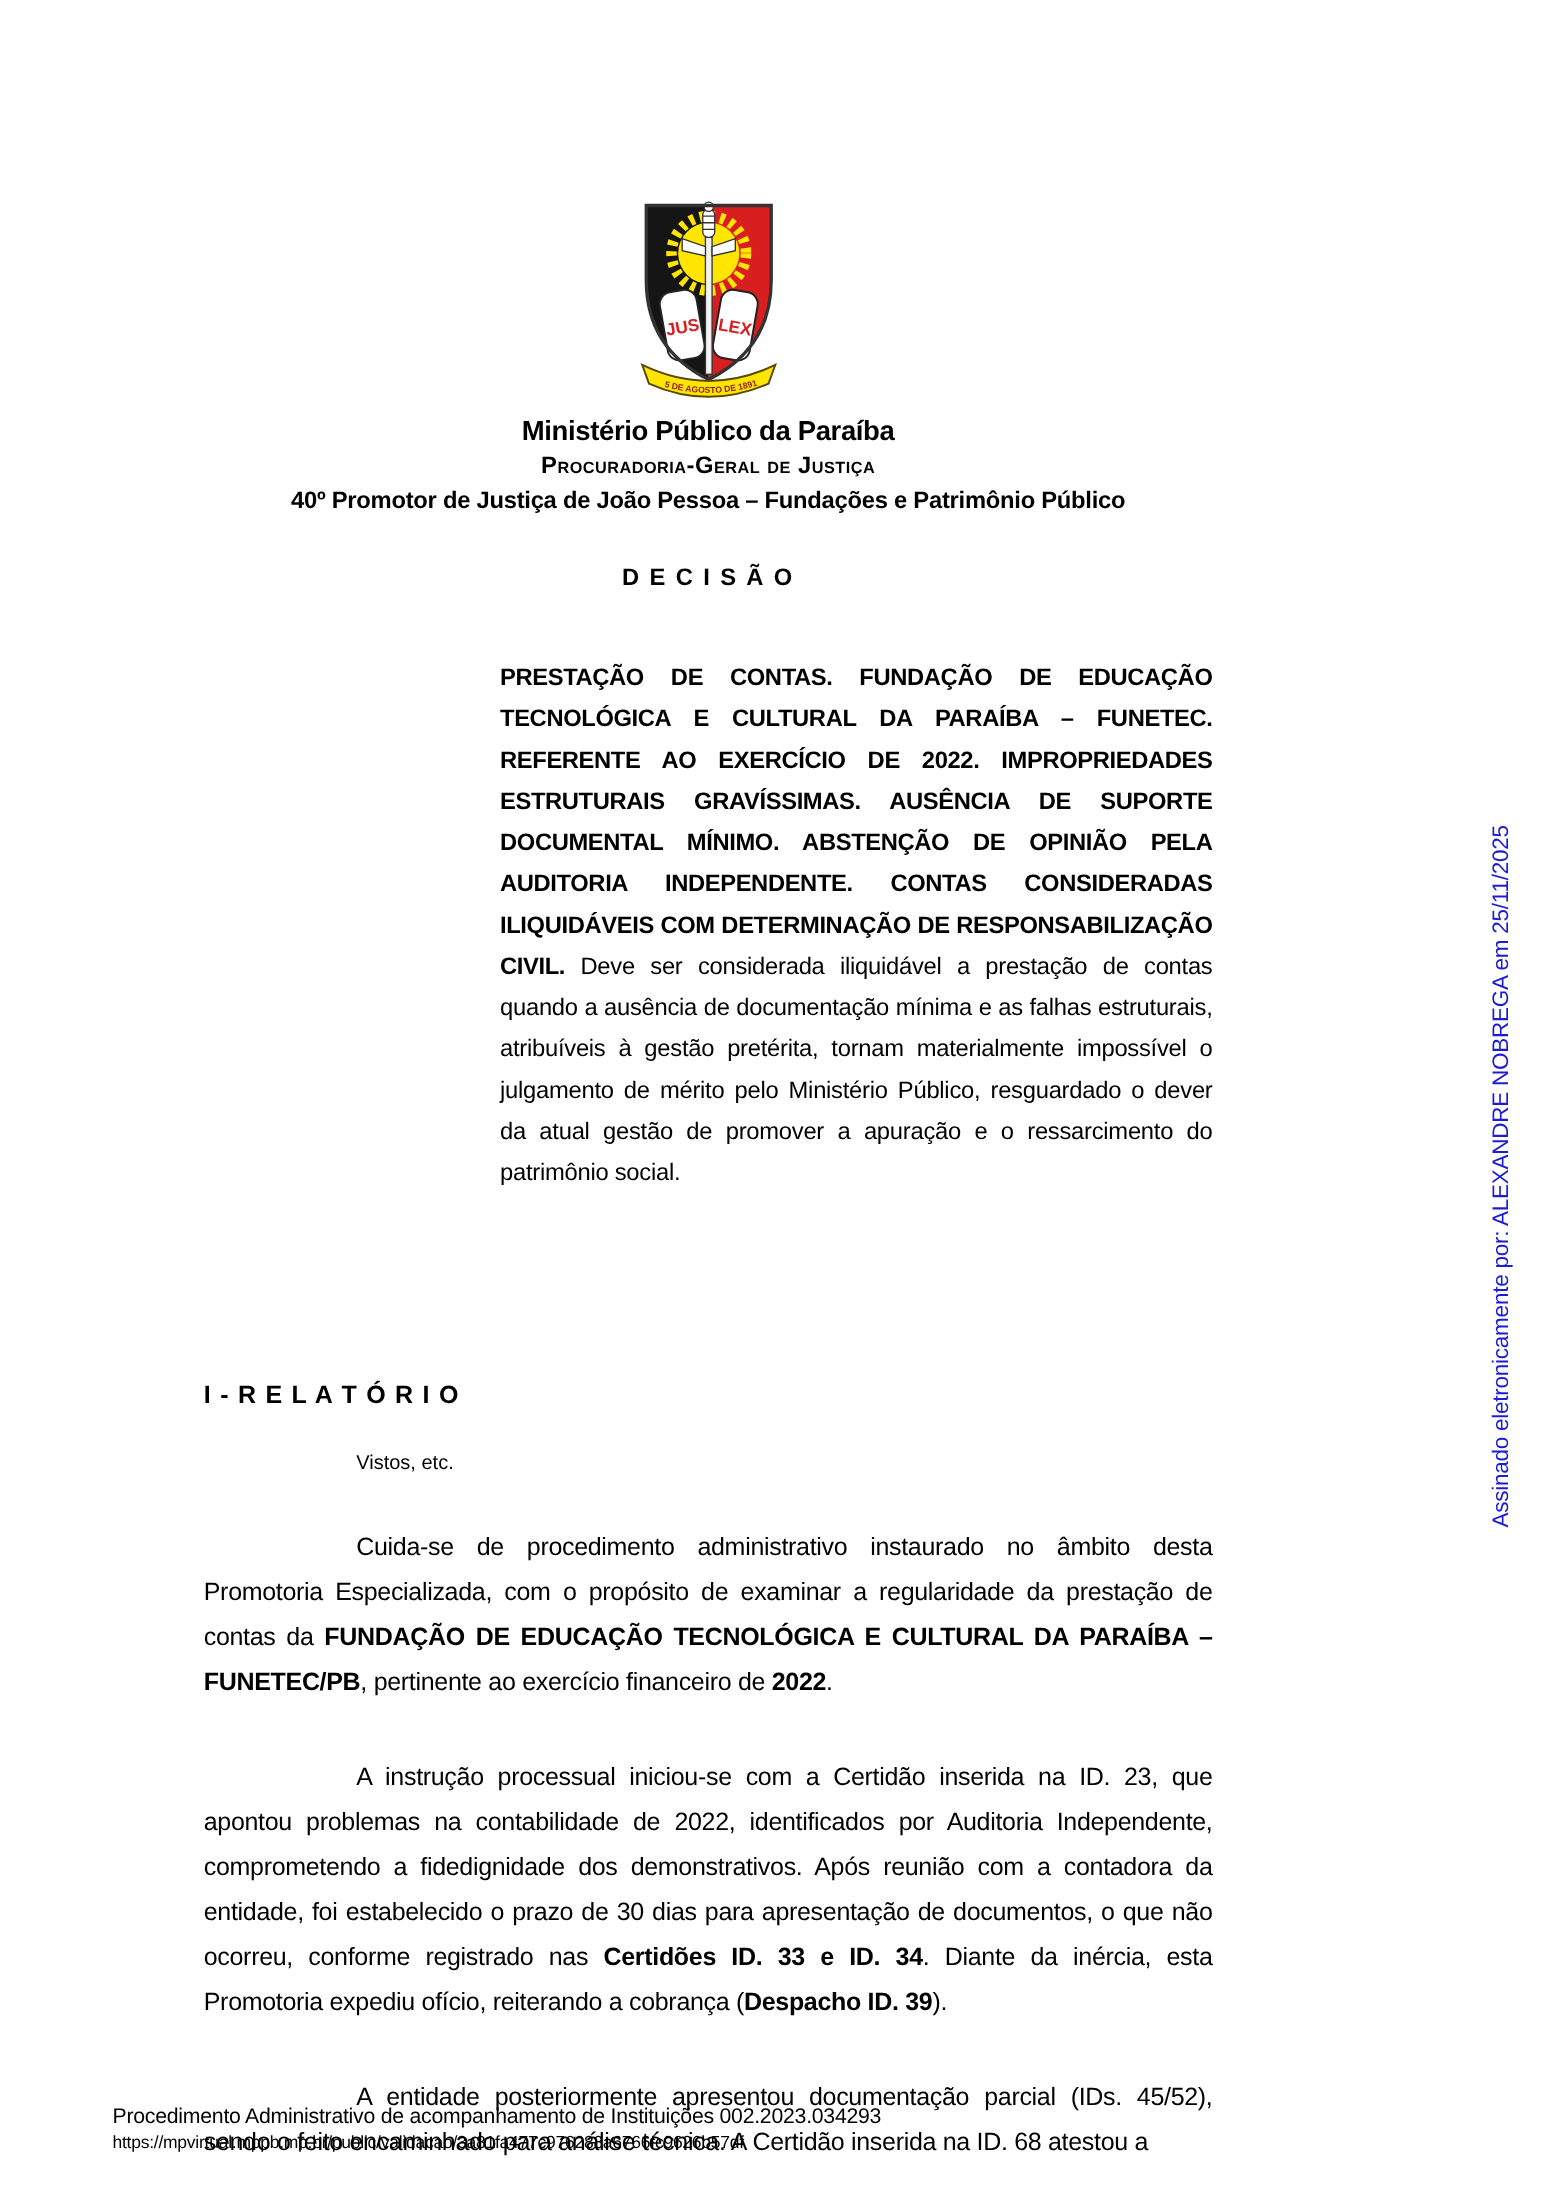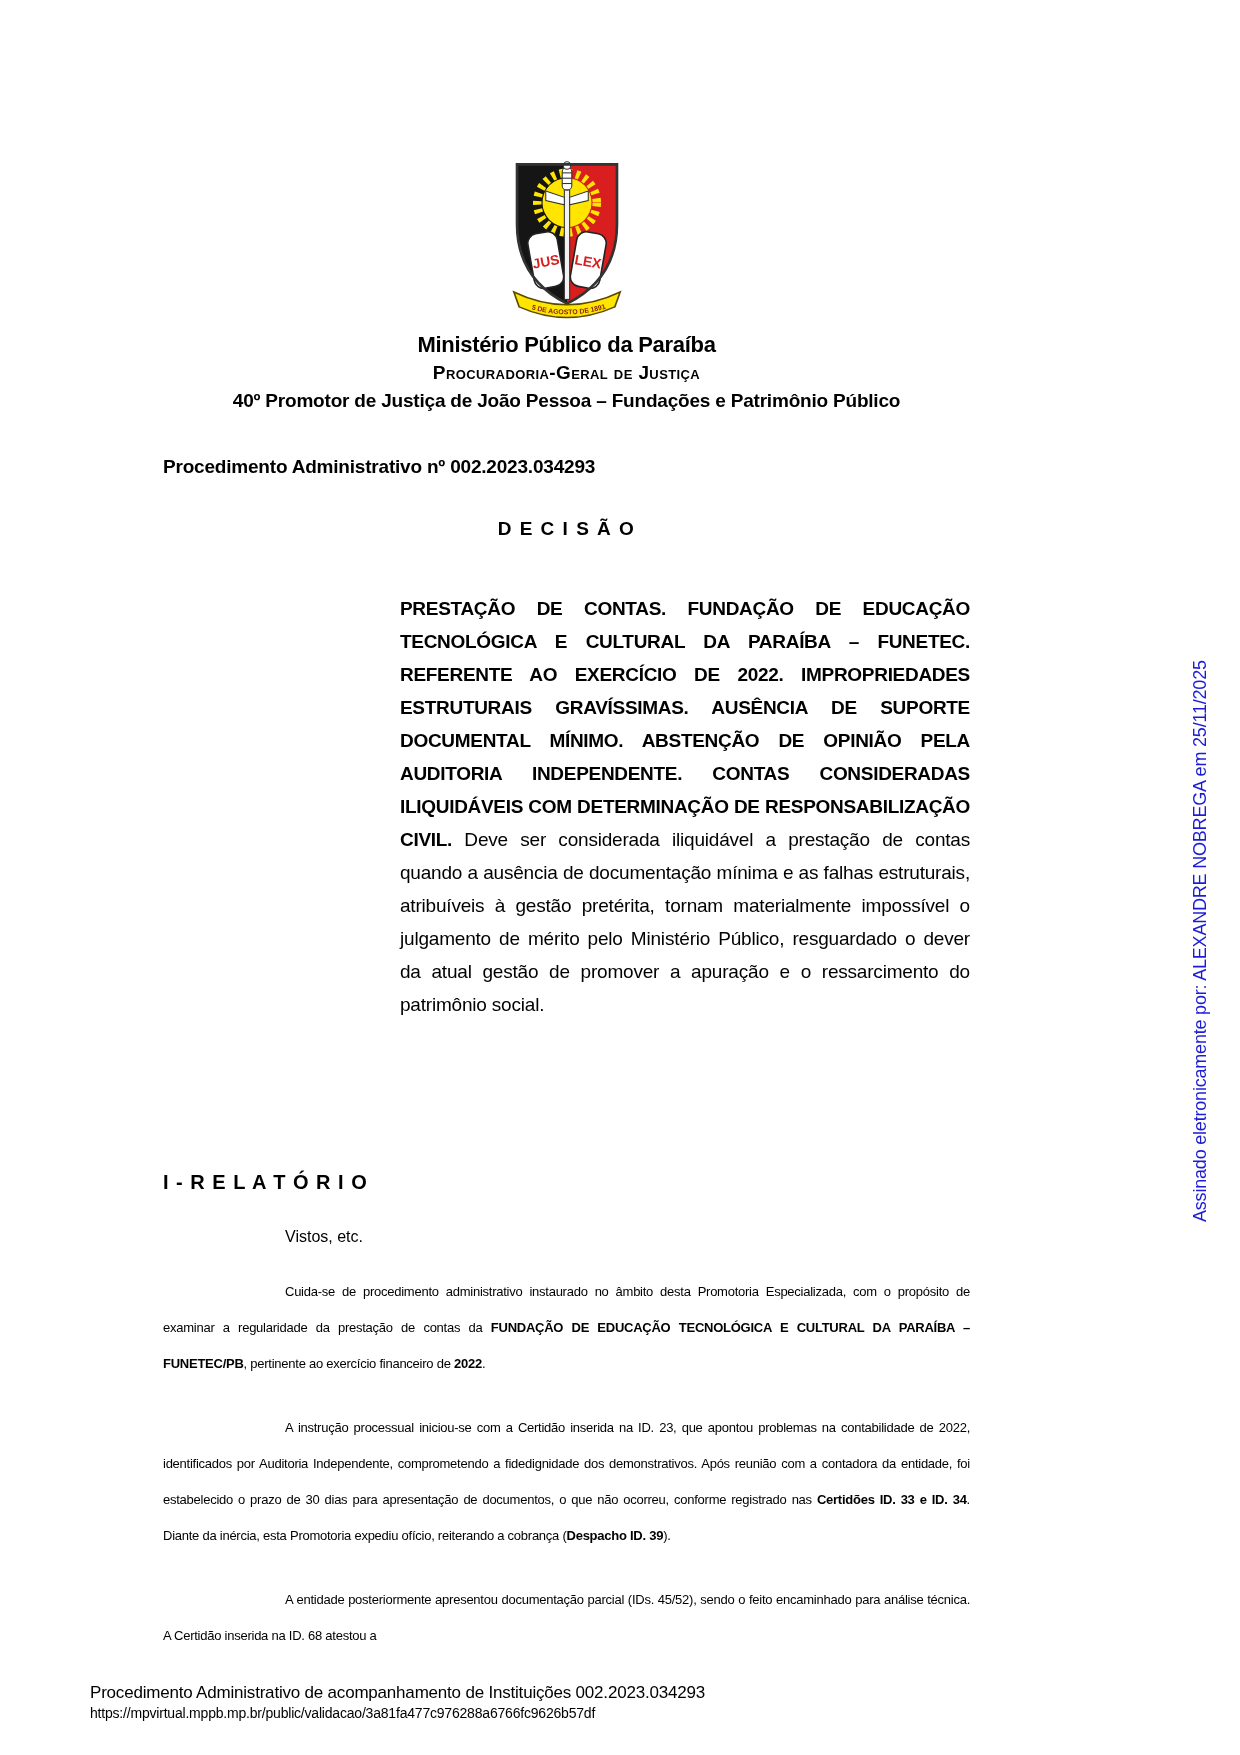--- a/index.html
+++ b/index.html
@@ -31,25 +31,25 @@
     margin: 52px 0 0 237px;
     font-size: 19px;
     line-height: 33px;
     text-align: justify;
     letter-spacing: -0.2px;
   }
   .ementa b { letter-spacing: -0.3px; }
   .section-heading { font-size: 20px; font-weight: bold; margin: 150px 0 0 0; letter-spacing: 1px; }
   .vistos { font-size: 16px; margin: 34px 0 0 0; text-indent: 122px; }
   .para {
-    font-size: 13px;
+    font-size: 20px;
     line-height: 36px;
     text-align: justify;
     text-indent: 122px;
-    margin: 28px 0 0 0;
+    margin: 40px 0 0 0;
     letter-spacing: -0.25px;
   }
   .para:first-of-type { margin-top: 34px; }
   .signature-vertical {
     position: absolute;
     left: 1190px;
     top: 1222px;
     transform: rotate(-90deg);
     transform-origin: 0 0;
     white-space: nowrap;
@@ -121,21 +121,20 @@
             <textPath href="#ribbonCurve" startOffset="6%">5 DE AGOSTO DE 1891</textPath>
           </text>
         </g>
       </svg>
       <div class="org-line1">Ministério Público da Paraíba</div>
       <div class="org-line2">Procuradoria-Geral de Justiça</div>
       <div class="org-line3">40º Promotor de Justiça de João Pessoa – Fundações e Patrimônio Público</div>
     </header>
 
     <main>
-      <p class="procedure">Procedimento Administrativo nº 002.2023.034293</p>
       <h2 class="decision-heading">D E C I S Ã O</h2>
       <p class="ementa"><b>PRESTAÇÃO DE CONTAS. FUNDAÇÃO DE EDUCAÇÃO TECNOLÓGICA E CULTURAL DA PARAÍBA – FUNETEC. REFERENTE AO EXERCÍCIO DE 2022. IMPROPRIEDADES ESTRUTURAIS GRAVÍSSIMAS. AUSÊNCIA DE SUPORTE DOCUMENTAL MÍNIMO. ABSTENÇÃO DE OPINIÃO PELA AUDITORIA INDEPENDENTE. CONTAS CONSIDERADAS ILIQUIDÁVEIS COM DETERMINAÇÃO DE RESPONSABILIZAÇÃO CIVIL.</b><span> Deve ser considerada iliquidável a prestação de contas quando a ausência de documentação mínima e as falhas estruturais, atribuíveis à gestão pretérita, tornam materialmente impossível o julgamento de mérito pelo Ministério Público, resguardado o dever da atual gestão de promover a apuração e o ressarcimento do patrimônio social.</span></p>
       <h3 class="section-heading">I - R E L A T Ó R I O</h3>
       <p class="vistos">Vistos, etc.</p>
       <p class="para"><span>Cuida-se de procedimento administrativo instaurado no âmbito desta Promotoria Especializada, com o propósito de examinar a regularidade da prestação de contas da </span><b>FUNDAÇÃO DE EDUCAÇÃO TECNOLÓGICA E CULTURAL DA PARAÍBA – FUNETEC/PB</b><span>, pertinente ao exercício financeiro de </span><b>2022</b><span>.</span></p>
       <p class="para"><span>A instrução processual iniciou-se com a Certidão inserida na ID. 23, que apontou problemas na contabilidade de 2022, identificados por Auditoria Independente, comprometendo a fidedignidade dos demonstrativos. Após reunião com a contadora da entidade, foi estabelecido o prazo de 30 dias para apresentação de documentos, o que não ocorreu, conforme registrado nas </span><b>Certidões ID. 33 e ID. 34</b><span>. Diante da inércia, esta Promotoria expediu ofício, reiterando a cobrança (</span><b>Despacho ID. 39</b><span>).</span></p>
       <p class="para"><span>A entidade posteriormente apresentou documentação parcial (IDs. 45/52), sendo o feito encaminhado para análise técnica. A Certidão inserida na ID. 68 atestou a</span></p>
     </main>
 
   </div>

